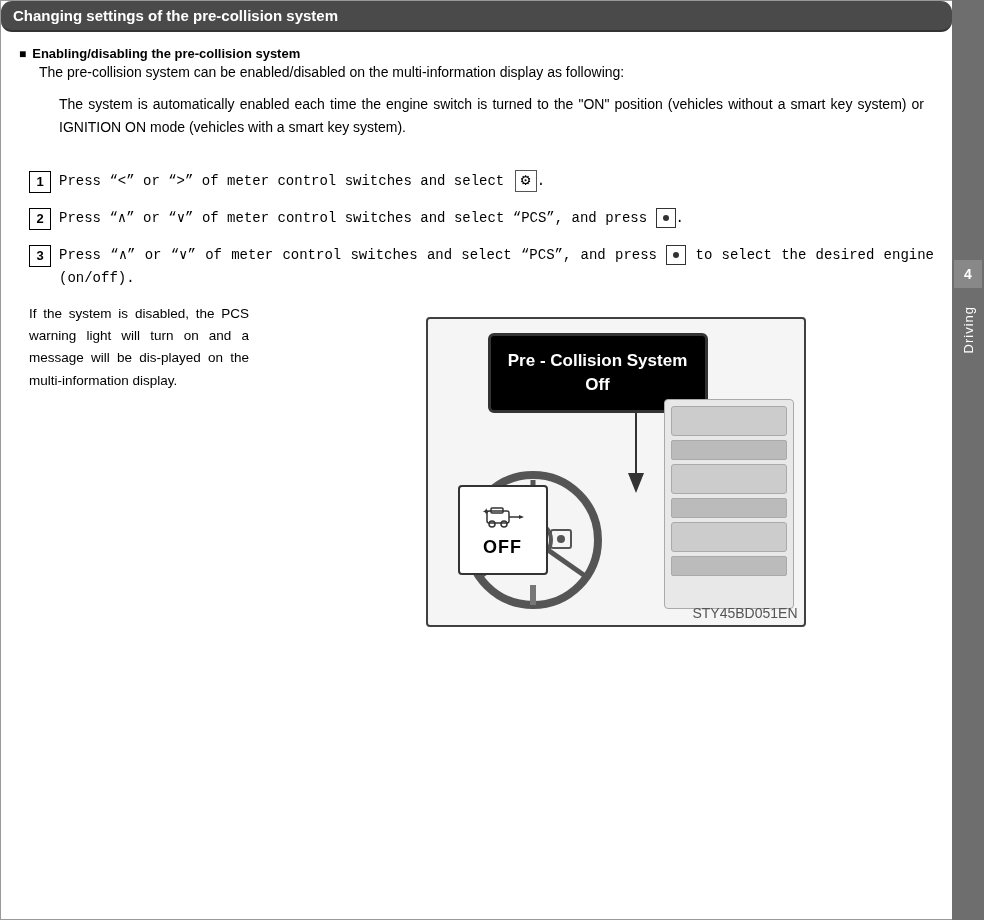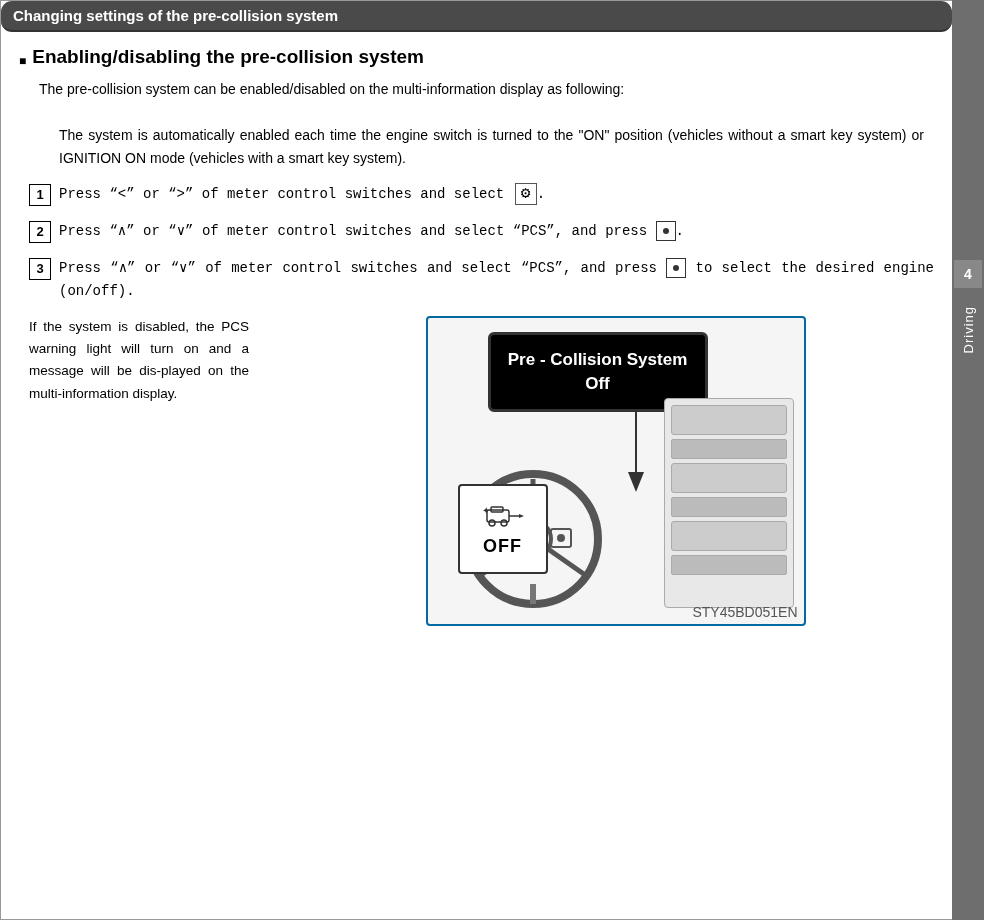--- a/index.html
+++ b/index.html
@@ -29,43 +29,42 @@
       border-bottom: 2px solid #333;
       border-radius: 11px;
     }
 
     .content-area {
       padding: 14px 18px 14px 18px;
     }
 
     .section-title {
       font-weight: bold;
-      font-size: 19px;
-      margin-bottom: 10px;
+      font-size: 13px;
       display: flex;
       align-items: flex-end;
       gap: 6px;
     }
 
     .section-title::before {
       content: '■';
       font-size: 12px;
     }
 
     .paragraph {
       text-align: justify;
       line-height: 1.6;
-      margin-bottom: 24px;
+      margin-bottom: 10px;
       padding-left: 20px;
     }
 
     .indented-note {
       text-align: justify;
       line-height: 1.6;
-      margin-bottom: 14px;
+      margin-bottom: 32px;
       padding-left: 40px;
       padding-right: 10px;
     }
 
     .step-list {
       margin-bottom: 8px;
       padding-left: 10px;
     }
 
     .step-item {
@@ -150,24 +149,25 @@
       justify-content: center;
       align-items: flex-start;
       position: relative;
       margin-left: 10px;
     }
 
     .diagram-container {
       width: 380px;
       height: 310px;
       position: relative;
-      border: 2px solid #0369a1;
+      border: 2px solid #404040;
       border-radius: 4px;
       background: #f5f5f5;
       overflow: hidden;
+      margin-top: 14px;
     }
 
     
     .pcs-screen {
       position: absolute;
       top: 14px;
       left: 60px;
       width: 220px;
       height: 80px;
       background: #000;

